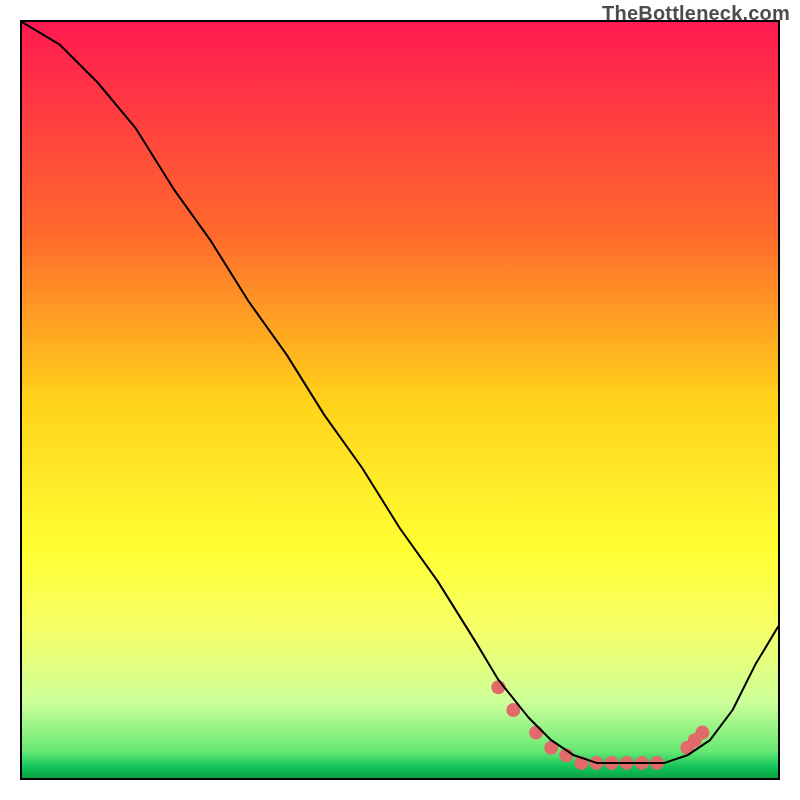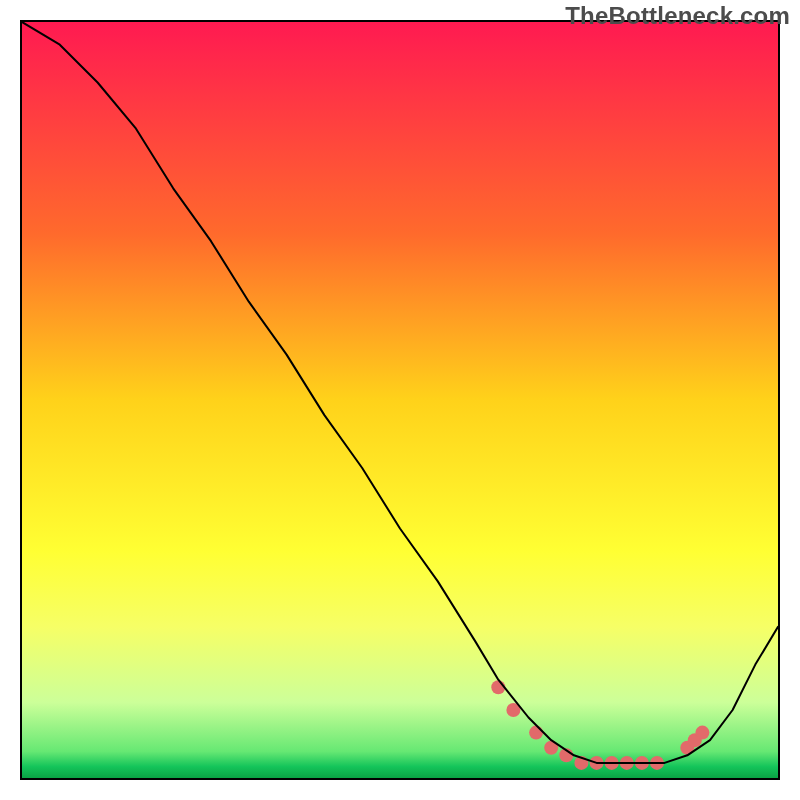--- a/index.html
+++ b/index.html
@@ -13,21 +13,21 @@
   }
   .frame {
     position: relative;
     width: 800px;
     height: 800px;
   }
   .watermark {
     position: absolute;
     top: 2px;
     right: 10px;
-    font-size: 24px;
+    font-size: 20px;
     font-weight: 600;
     color: #4c4c4c;
     letter-spacing: 0.2px;
     z-index: 20;
     user-select: none;
   }
   .plot {
     position: absolute;
     left: 20px;
     top: 20px;

